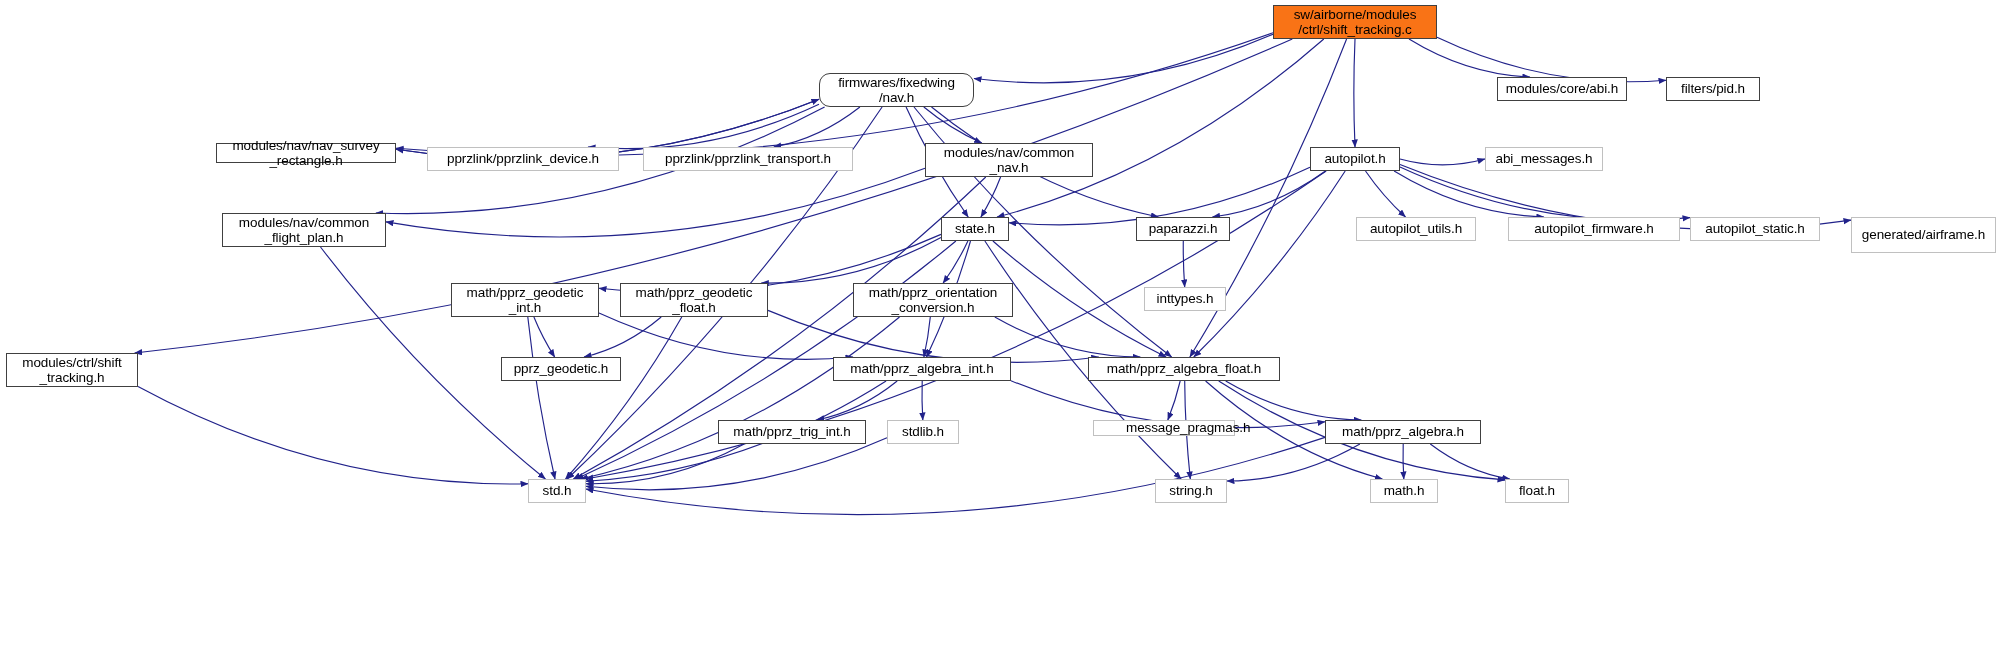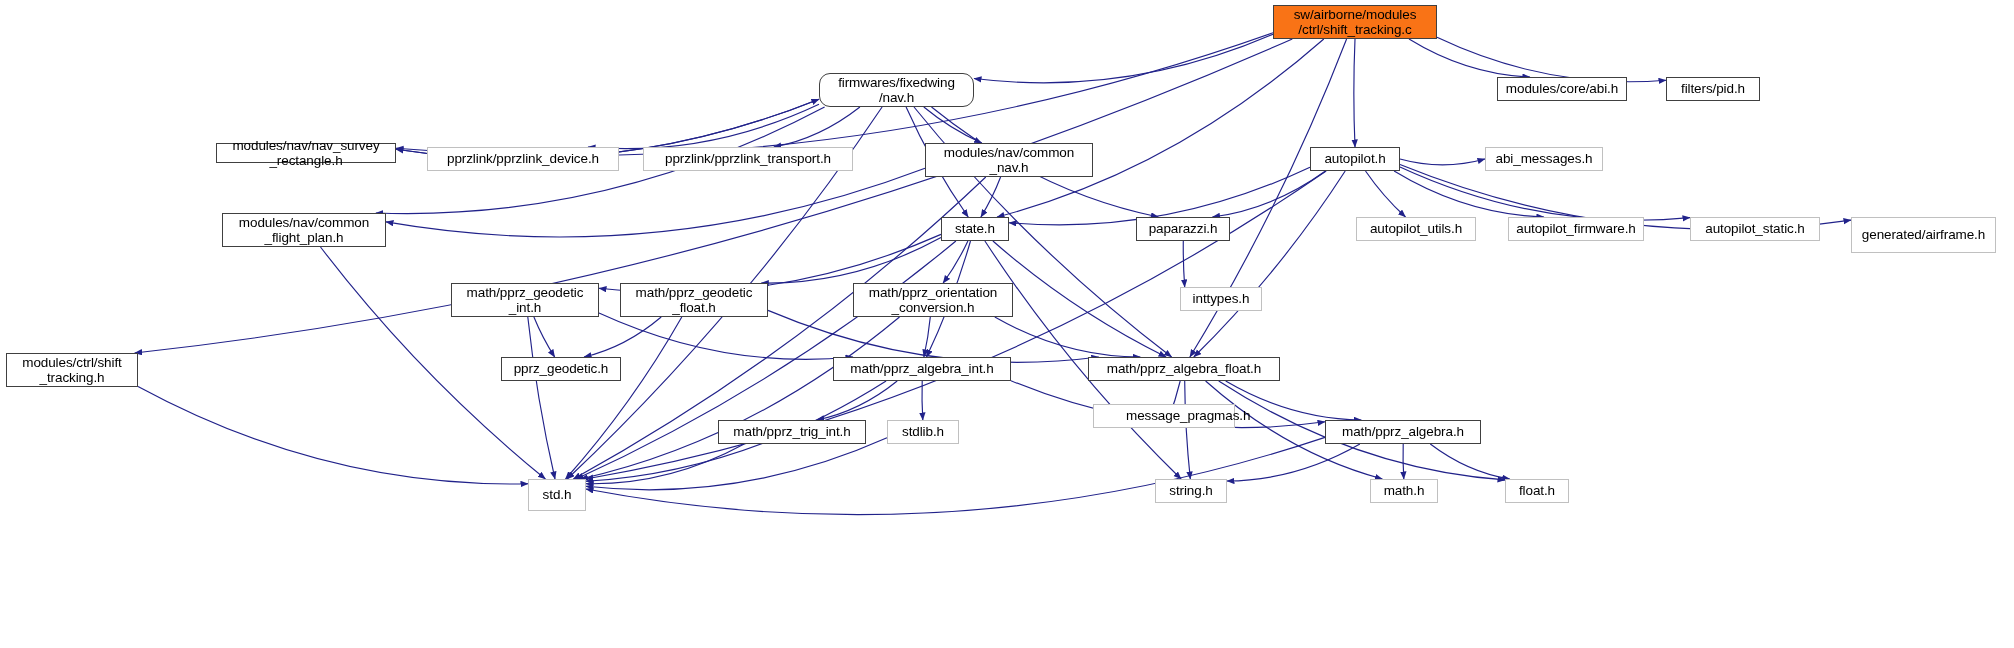--- a/index.html
+++ b/index.html
@@ -104,37 +104,37 @@
       <div class="node plain" style="left: 643px; top: 147px; width: 210px; height: 24px;"><span class="lbl">pprzlink/pprzlink_transport.h</span></div>
       <div class="node link" style="left: 925px; top: 143px; width: 168px; height: 34px;"><span class="lbl">modules/nav/common
 _nav.h</span></div>
       <div class="node link" style="left: 1310px; top: 147px; width: 90px; height: 24px;"><span class="lbl">autopilot.h</span></div>
       <div class="node plain" style="left: 1485px; top: 147px; width: 118px; height: 24px;"><span class="lbl">abi_messages.h</span></div>
       <div class="node link" style="left: 222px; top: 213px; width: 164px; height: 34px;"><span class="lbl">modules/nav/common
 _flight_plan.h</span></div>
       <div class="node link" style="left: 941px; top: 217px; width: 68px; height: 24px; justify-content: center;"><span class="lbl">state.h</span></div>
       <div class="node link" style="left: 1136px; top: 217px; width: 94px; height: 24px;"><span class="lbl">paparazzi.h</span></div>
       <div class="node plain" style="left: 1356px; top: 217px; width: 120px; height: 24px;"><span class="lbl">autopilot_utils.h</span></div>
-      <div class="node plain" style="left: 1508px; top: 217px; width: 136px; height: 24px;"><span class="lbl">autopilot_firmware.h</span></div>
+      <div class="node plain" style="left: 1508px; top: 217px; width: 172px; height: 24px;"><span class="lbl">autopilot_firmware.h</span></div>
       <div class="node plain" style="left: 1690px; top: 217px; width: 130px; height: 24px;"><span class="lbl">autopilot_static.h</span></div>
       <div class="node plain" style="left: 1851px; top: 217px; width: 145px; height: 36px;"><span class="lbl">generated/airframe.h</span></div>
       <div class="node link" style="left: 451px; top: 283px; width: 148px; height: 34px;"><span class="lbl">math/pprz_geodetic
 _int.h</span></div>
       <div class="node link" style="left: 620px; top: 283px; width: 148px; height: 34px;"><span class="lbl">math/pprz_geodetic
 _float.h</span></div>
       <div class="node link" style="left: 853px; top: 283px; width: 160px; height: 34px;"><span class="lbl">math/pprz_orientation
 _conversion.h</span></div>
-      <div class="node plain" style="left: 1144px; top: 287px; width: 82px; height: 24px; margin-left: 36px;"><span class="lbl">inttypes.h</span></div>
+      <div class="node plain" style="left: 1144px; top: 287px; width: 82px; height: 24px;"><span class="lbl">inttypes.h</span></div>
       <div class="node link" style="left: 6px; top: 353px; width: 132px; height: 34px;"><span class="lbl">modules/ctrl/shift
 _tracking.h</span></div>
       <div class="node link" style="left: 501px; top: 357px; width: 120px; height: 24px;"><span class="lbl">pprz_geodetic.h</span></div>
       <div class="node link" style="left: 833px; top: 357px; width: 178px; height: 24px;"><span class="lbl">math/pprz_algebra_int.h</span></div>
       <div class="node link" style="left: 1088px; top: 357px; width: 192px; height: 24px;"><span class="lbl">math/pprz_algebra_float.h</span></div>
       <div class="node link" style="left: 718px; top: 420px; width: 148px; height: 24px;"><span class="lbl">math/pprz_trig_int.h</span></div>
       <div class="node plain" style="left: 887px; top: 420px; width: 72px; height: 24px;"><span class="lbl">stdlib.h</span></div>
-      <div class="node plain" style="left: 1093px; top: 404px; width: 142px; height: 24px; padding-left: 32px;"><span class="lbl">message_pragmas.h</span></div>
+      <div class="node plain" style="left: 1093px; top: 420px; width: 142px; height: 16px; padding-left: 32px;"><span class="lbl">message_pragmas.h</span></div>
       <div class="node link" style="left: 1325px; top: 420px; width: 156px; height: 24px;"><span class="lbl">math/pprz_algebra.h</span></div>
-      <div class="node plain" style="left: 528px; top: 479px; width: 58px; height: 32px;"><span class="lbl">std.h</span></div>
+      <div class="node plain" style="left: 528px; top: 479px; width: 58px; height: 24px;"><span class="lbl">std.h</span></div>
       <div class="node plain" style="left: 1155px; top: 479px; width: 72px; height: 24px;"><span class="lbl">string.h</span></div>
       <div class="node plain" style="left: 1370px; top: 479px; width: 68px; height: 24px;"><span class="lbl">math.h</span></div>
       <div class="node plain" style="left: 1505px; top: 479px; width: 64px; height: 24px;"><span class="lbl">float.h</span></div>
     </div>
 </div>
 
 </body></html>

